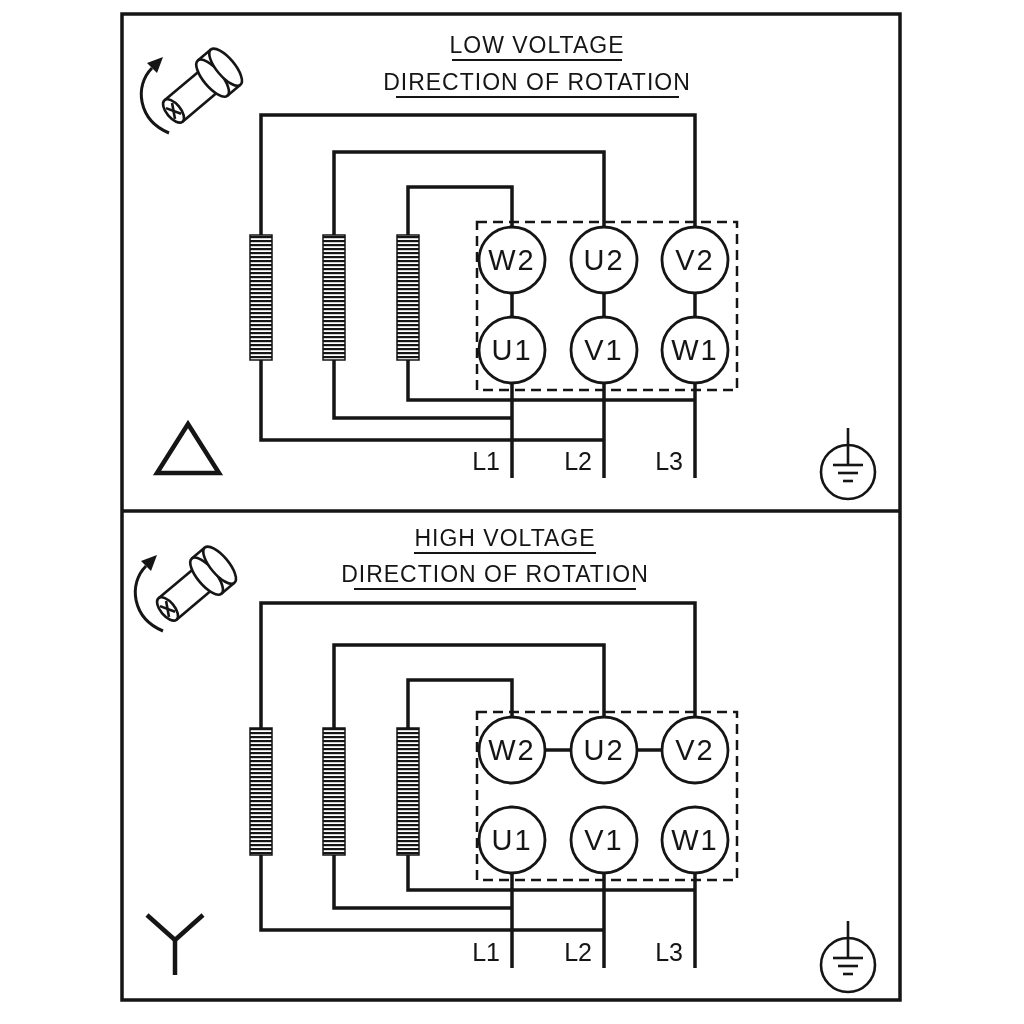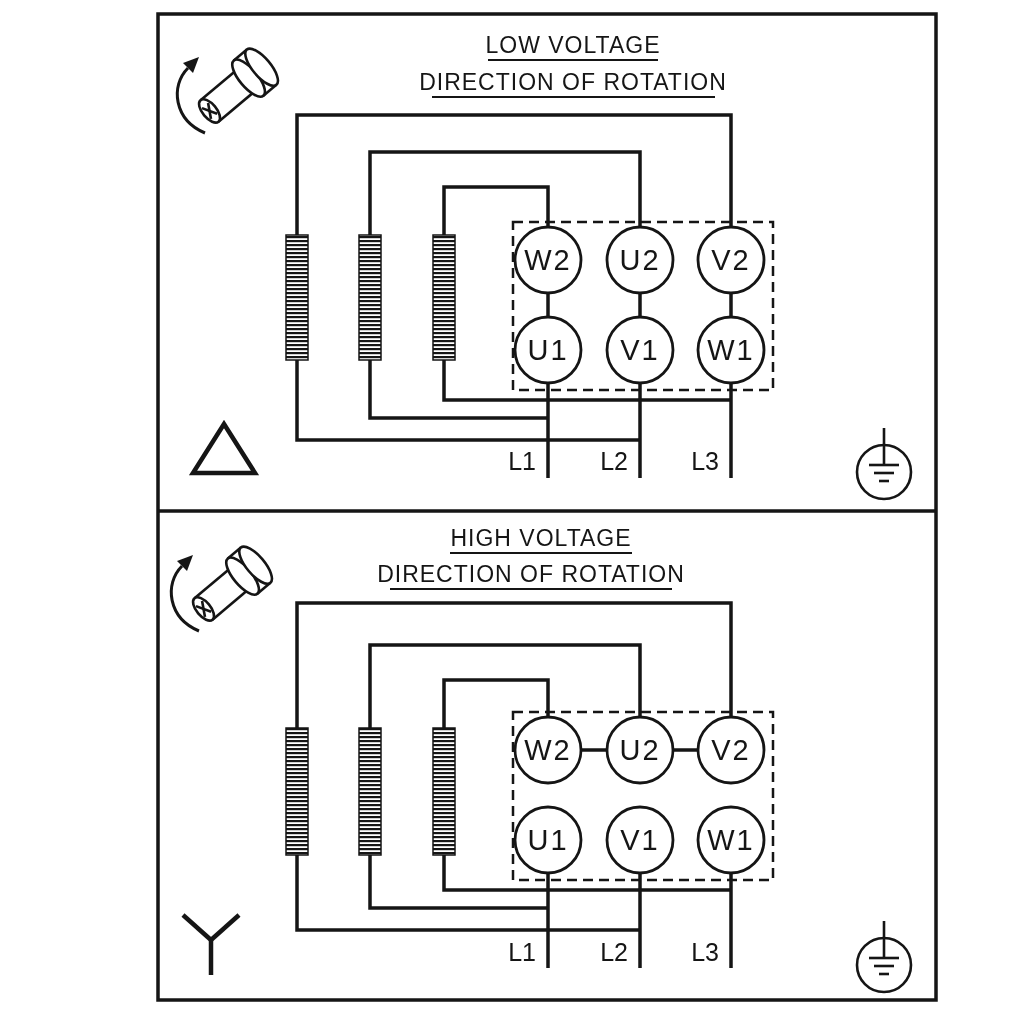--- a/index.html
+++ b/index.html
@@ -1,16 +1,16 @@
 <!DOCTYPE html>
 <html style="--stroke: #151515; --bg: #ffffff;"><head>
 <meta charset="utf-8">
 <style>
   html,body{margin:0;padding:0;background:#ffffff;}
-  .stage{width:864px;height:1024px;background:var(--bg,#ffffff);position:relative;font-family:"Liberation Sans",sans-serif;padding-left:36px;}
+  .stage{width:864px;height:1024px;background:var(--bg,#ffffff);position:relative;font-family:"Liberation Sans",sans-serif;}
   svg text{fill:var(--stroke,#151515);font-family:"Liberation Sans",sans-serif;}
   .title{font-size:23px;text-anchor:middle;letter-spacing:1px;}
   .frame{fill:none;stroke:var(--stroke,#151515);stroke-width:3.5;}
   .wire{fill:none;stroke:var(--stroke,#151515);stroke-width:3.5;}
   .uline{stroke:var(--stroke,#151515);stroke-width:2;}
   .dashedbox{fill:none;stroke:var(--stroke,#151515);stroke-width:2.5;stroke-dasharray:10 6;}
   .coil{fill:url(#coilHatch);stroke:var(--stroke,#151515);stroke-width:1.5;}
   .terminal circle{fill:#ffffff;stroke:var(--stroke,#151515);stroke-width:2.8;}
   .terminal text{font-size:29px;text-anchor:middle;letter-spacing:2px;}
   .llabel{font-size:25px;text-anchor:end;}

